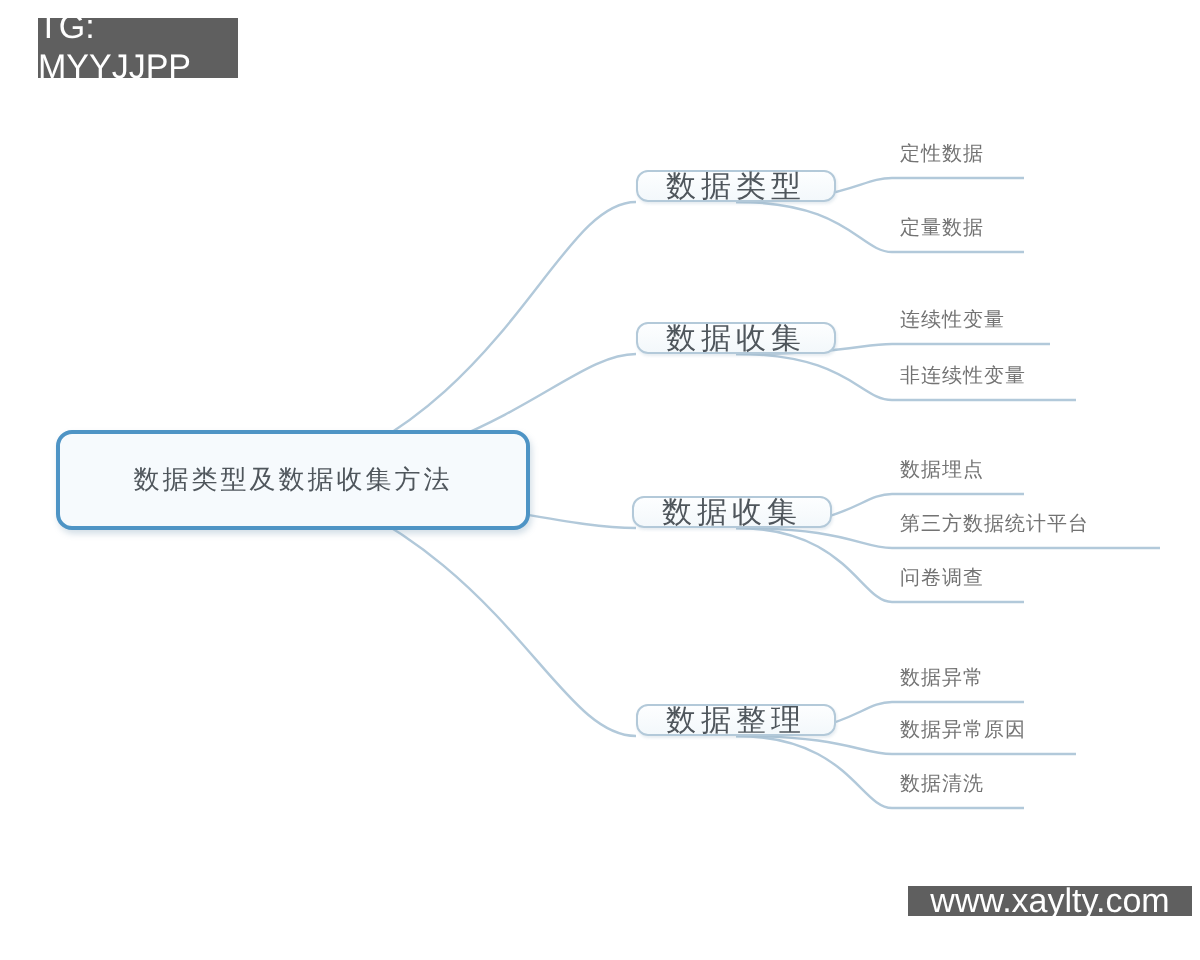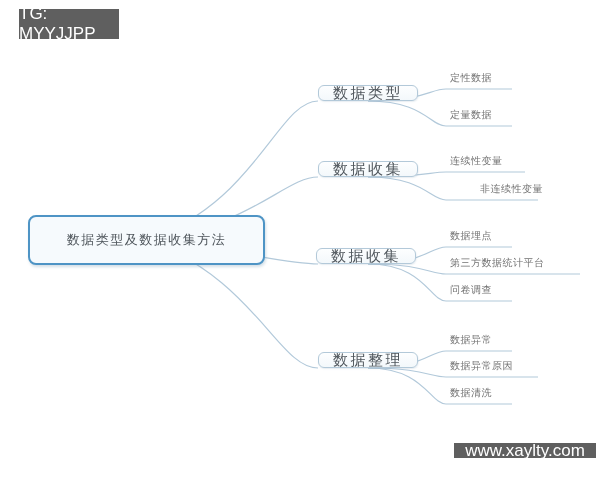--- a/index.html
+++ b/index.html
@@ -59,21 +59,21 @@
     left: 450px;
     height: 18px;
     line-height: 18px;
     color: #737373;
     font-family: "DejaVu Sans", "Liberation Sans", sans-serif;
     font-size: 10px;
     letter-spacing: 0.5px;
     white-space: nowrap;
   }
   .l0 { top: 69px; }  .l1 { top: 106px; }
-  .l2 { top: 152px; } .l3 { top: 180px; margin-left: 30px; }
+  .l2 { top: 152px; } .l3 { top: 180px; }
   .l4 { top: 227px; text-align: center; } .l5 { top: 254px; } .l6 { top: 281px; }
   .l7 { top: 331px; } .l8 { top: 357px; } .l9 { top: 384px; }
 </style>
 </head>
 <body>
 
 <div class="stage">
 
   <svg class="links" viewBox="0 0 600 480" xmlns="http://www.w3.org/2000/svg">
 

